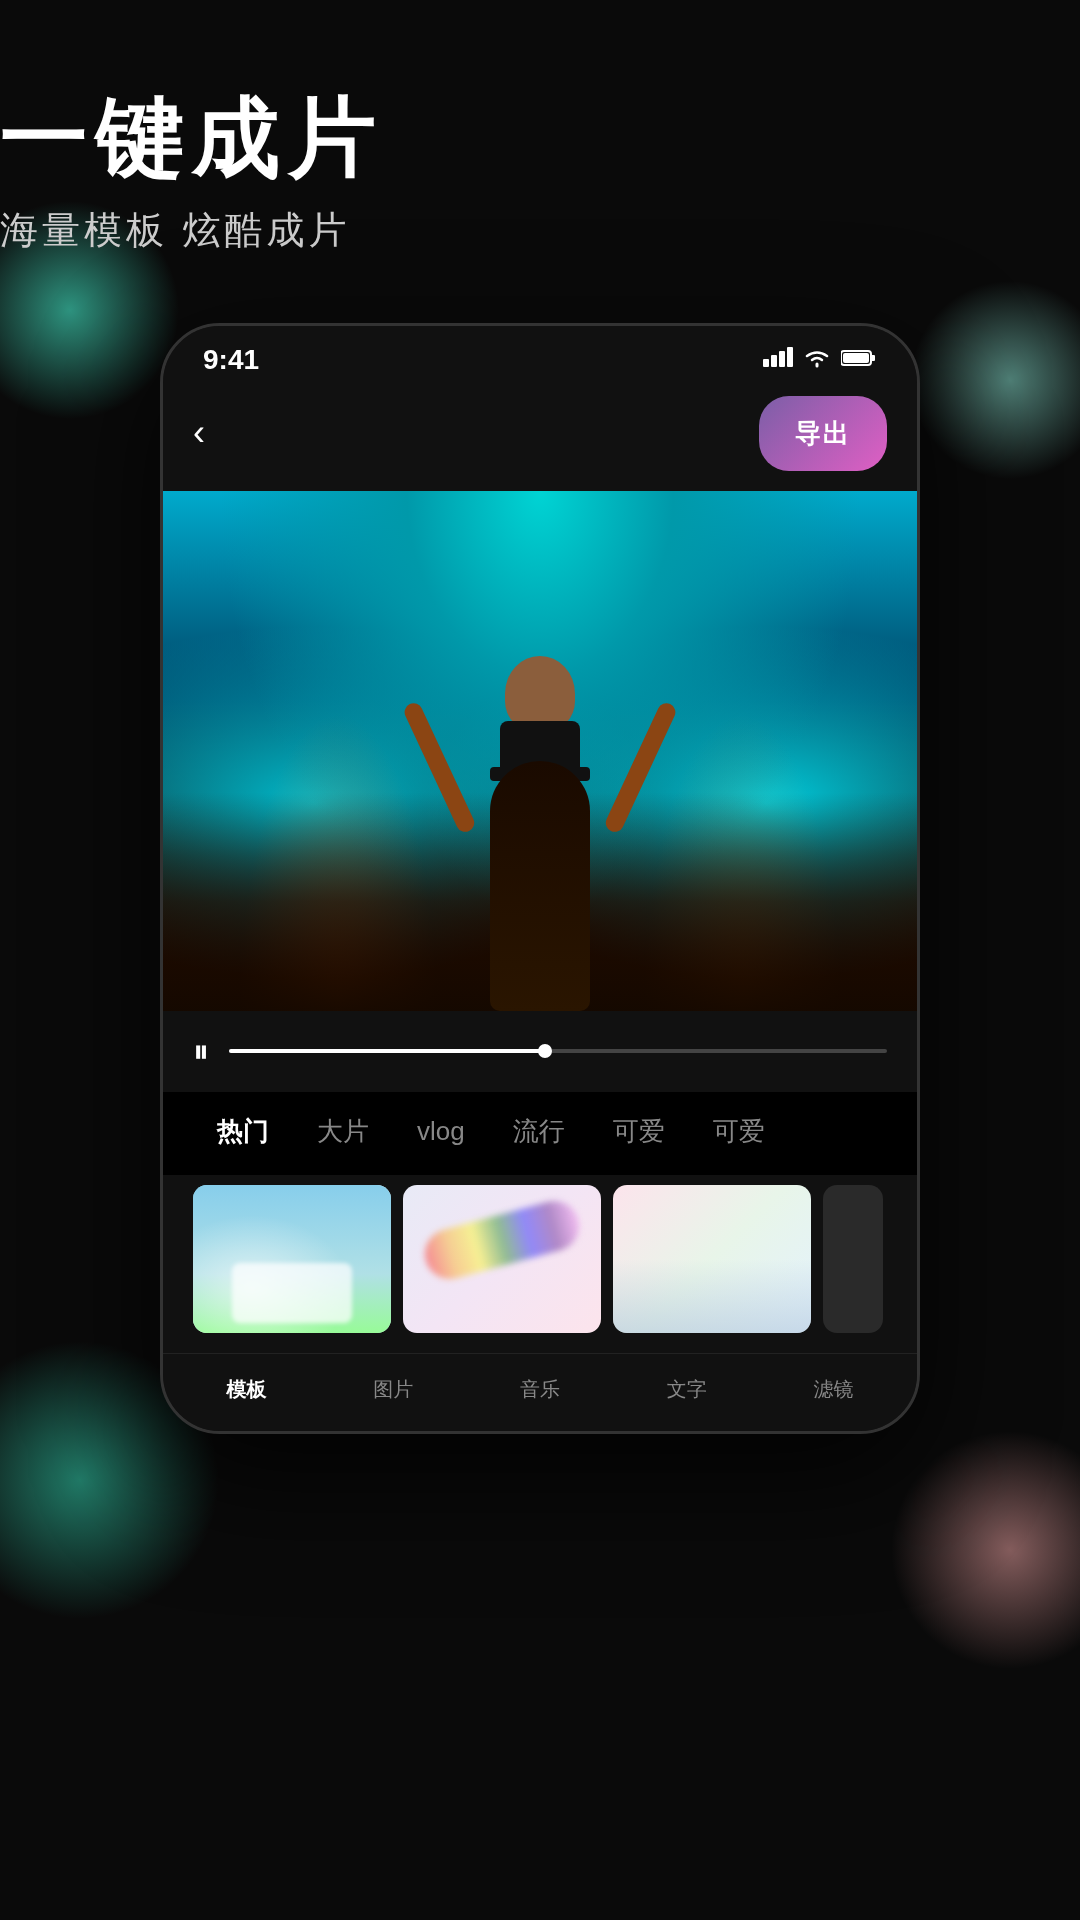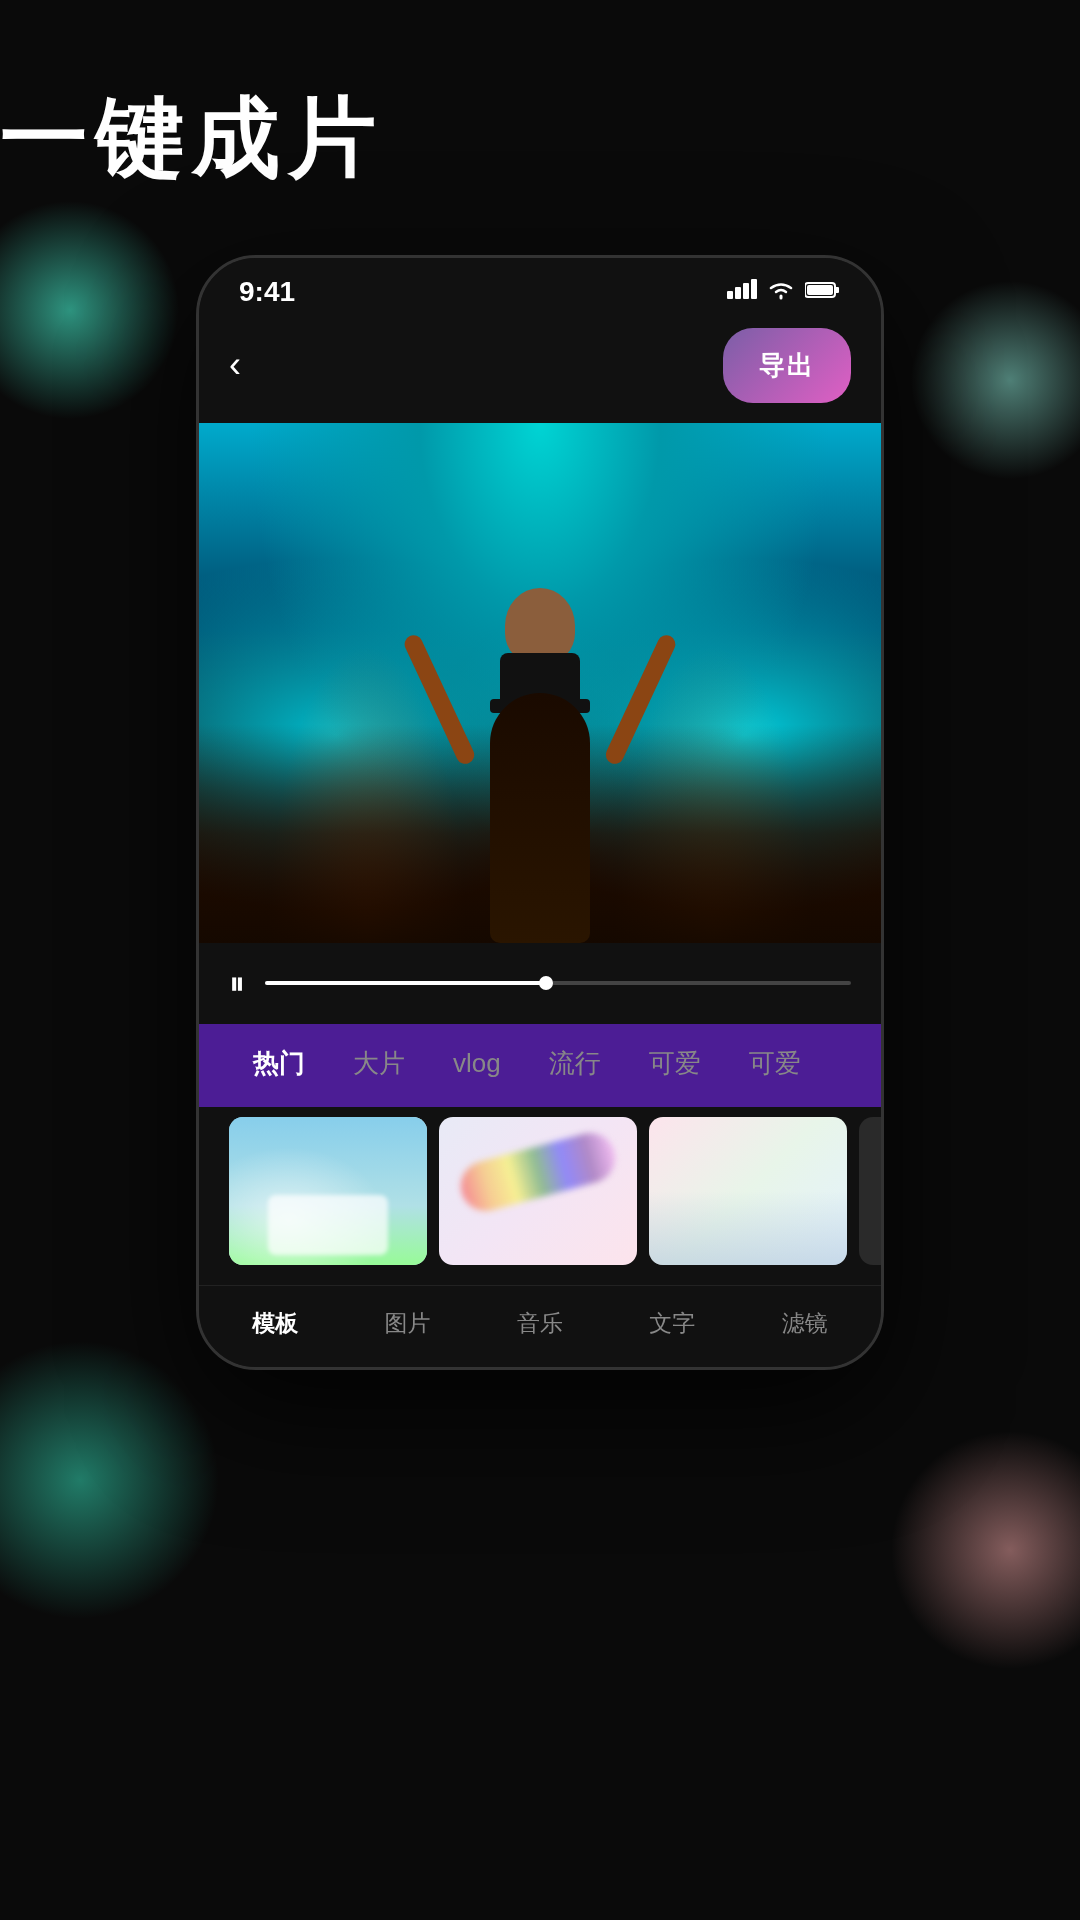--- a/index.html
+++ b/index.html
@@ -78,26 +78,27 @@
     
     .phone-wrapper {
       position: relative;
       z-index: 10;
       display: flex;
       justify-content: center;
       align-items: flex-start;
     }
 
     .phone-frame {
-      width: 688px;
+      width: 760px;
       background: #1a1a1a;
       border-radius: 60px;
       border: 3px solid #333;
       overflow: hidden;
       box-shadow: 0 40px 120px rgba(0,0,0,0.8);
+      margin-top: 17px;
     }
 
     
     .status-bar {
       background: #111;
       display: flex;
       justify-content: space-between;
       align-items: center;
       padding: 18px 40px 10px;
     }
@@ -298,21 +299,21 @@
       left: 48%;
       transform: translate(-50%, -50%);
       width: 14px;
       height: 14px;
       background: #fff;
       border-radius: 50%;
     }
 
     
     .category-tabs {
-      background: #4c1d95;
+      background: #000000;
       display: flex;
       align-items: center;
       gap: 0;
       padding: 14px 30px 18px;
       overflow-x: auto;
     }
     .category-tabs::-webkit-scrollbar { display: none; }
     .tab-item {
       color: #888;
       font-size: 26px;
@@ -417,40 +418,41 @@
     .bottom-nav {
       background: #111;
       display: flex;
       justify-content: space-around;
       align-items: center;
       padding: 16px 10px 22px;
       border-top: 1px solid #222;
     }
     .nav-item {
       color: #888;
-      font-size: 23px;
+      font-size: 20px;
       text-align: center;
       cursor: pointer;
       padding: 6px 20px;
     }
     .nav-item.active {
       color: #fff;
       font-weight: 700;
     }
   </style>
 </head>
 <body>
 
 <div class="bg-blob-tl"></div>
 <div class="bg-blob-tr"></div>
 <div class="bg-blob-bl"></div>
 <div class="bg-blob-br"></div>
 
 <div class="promo-section">
   <div class="promo-title">一键成片</div>
+  <div class="promo-subtitle">海量模板  炫酷成片</div>
 </div>
 
 <div class="phone-wrapper">
   <div class="phone-frame">
 
     <div class="status-bar">
       <span class="status-time">9:41</span>
       <div class="status-icons">
         <span style="color:#fff;font-size:20px;letter-spacing:1px;">
           <svg width="30" height="20" viewBox="0 0 30 20">

